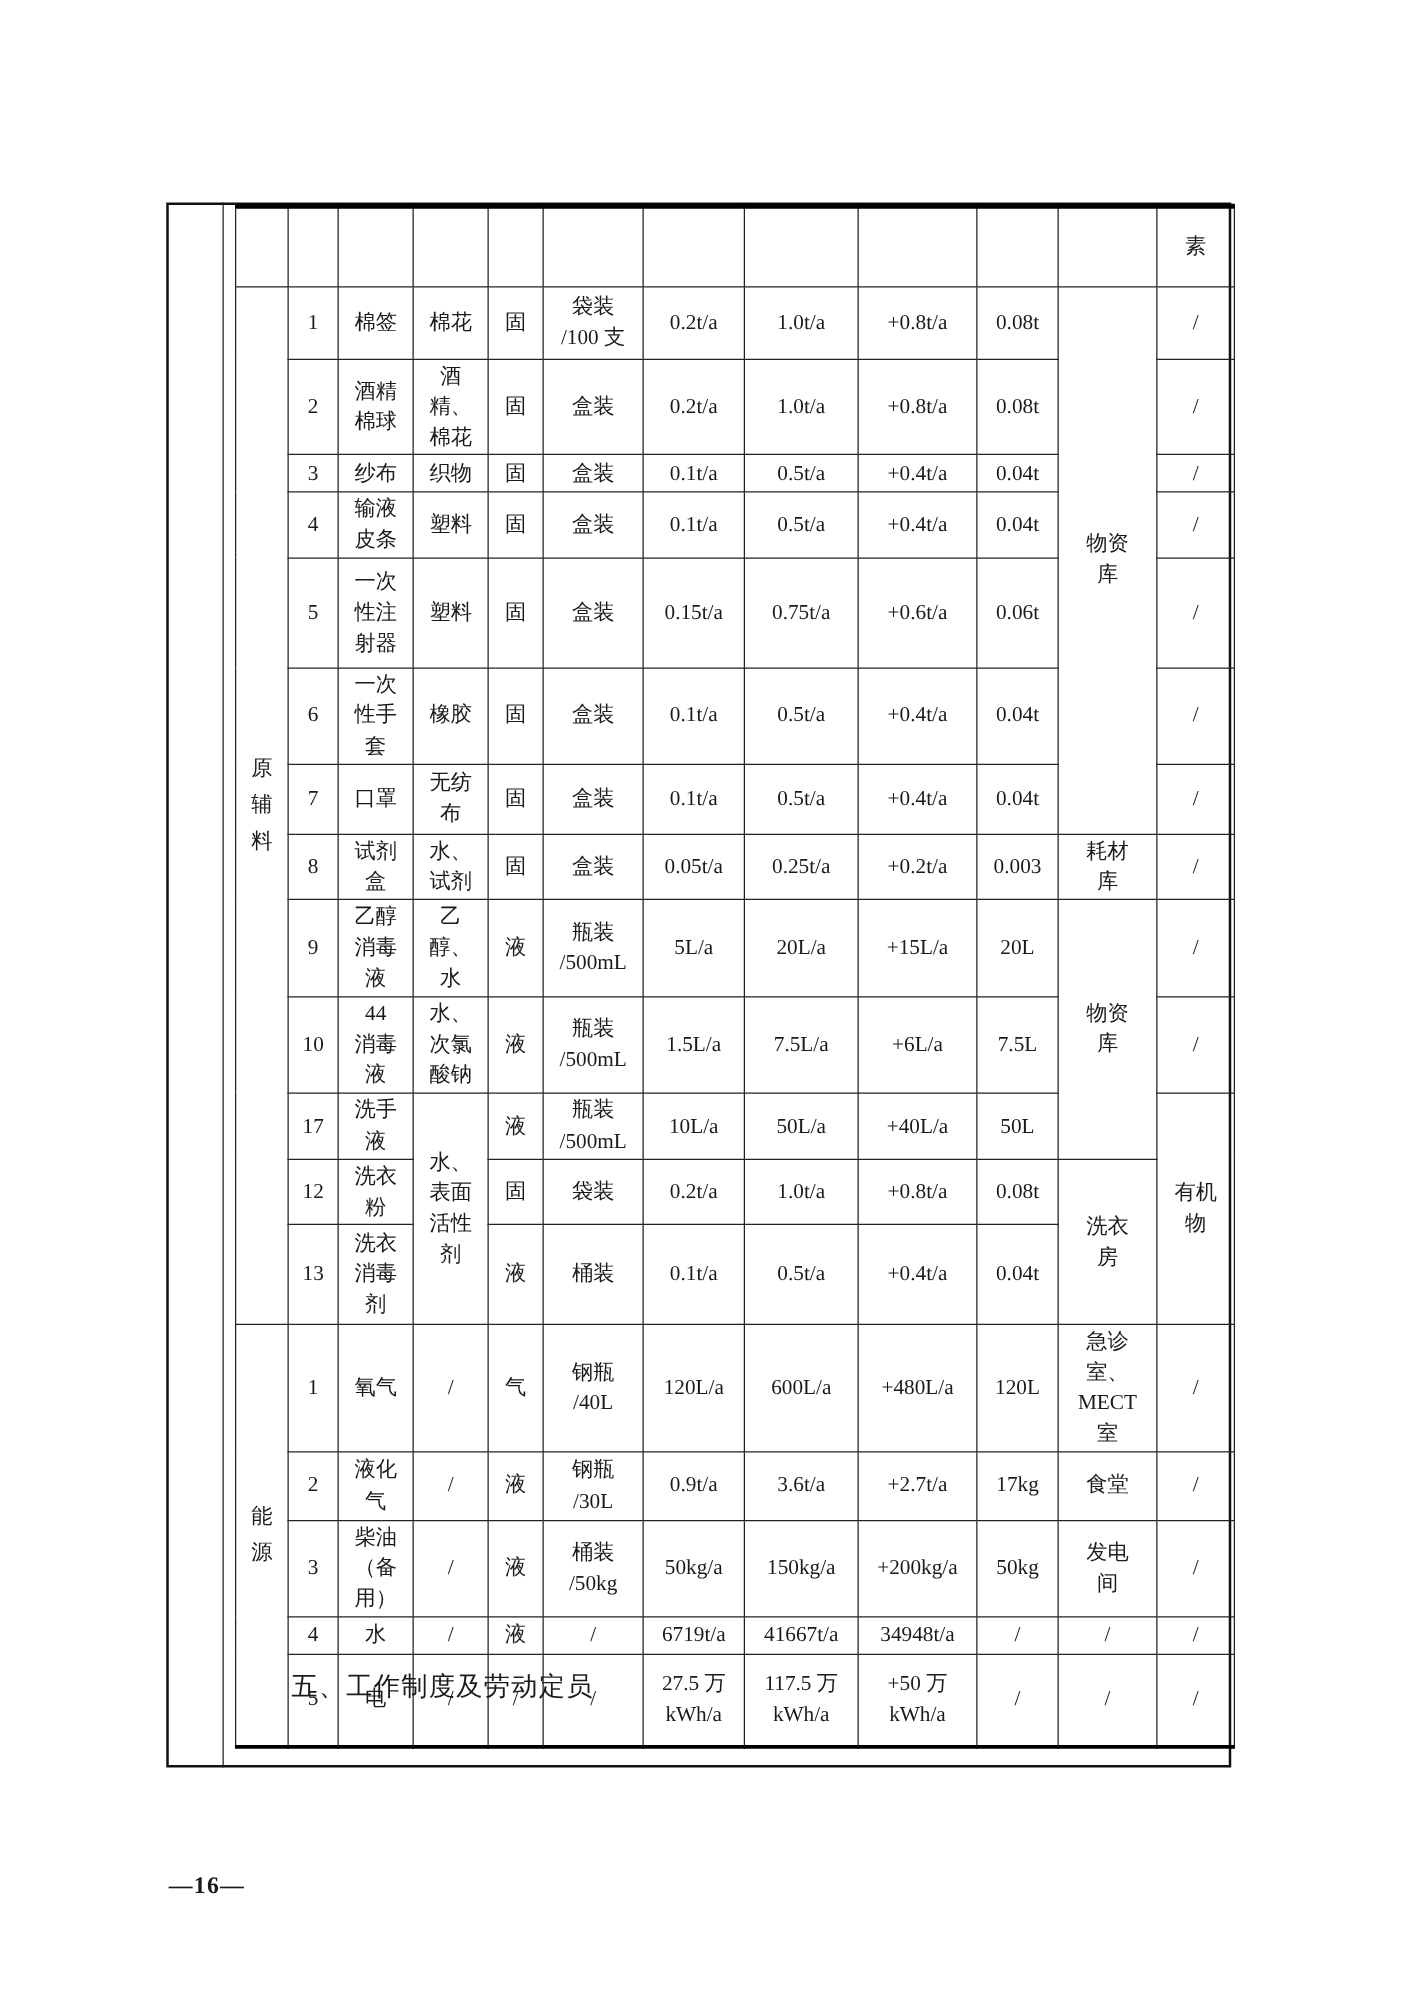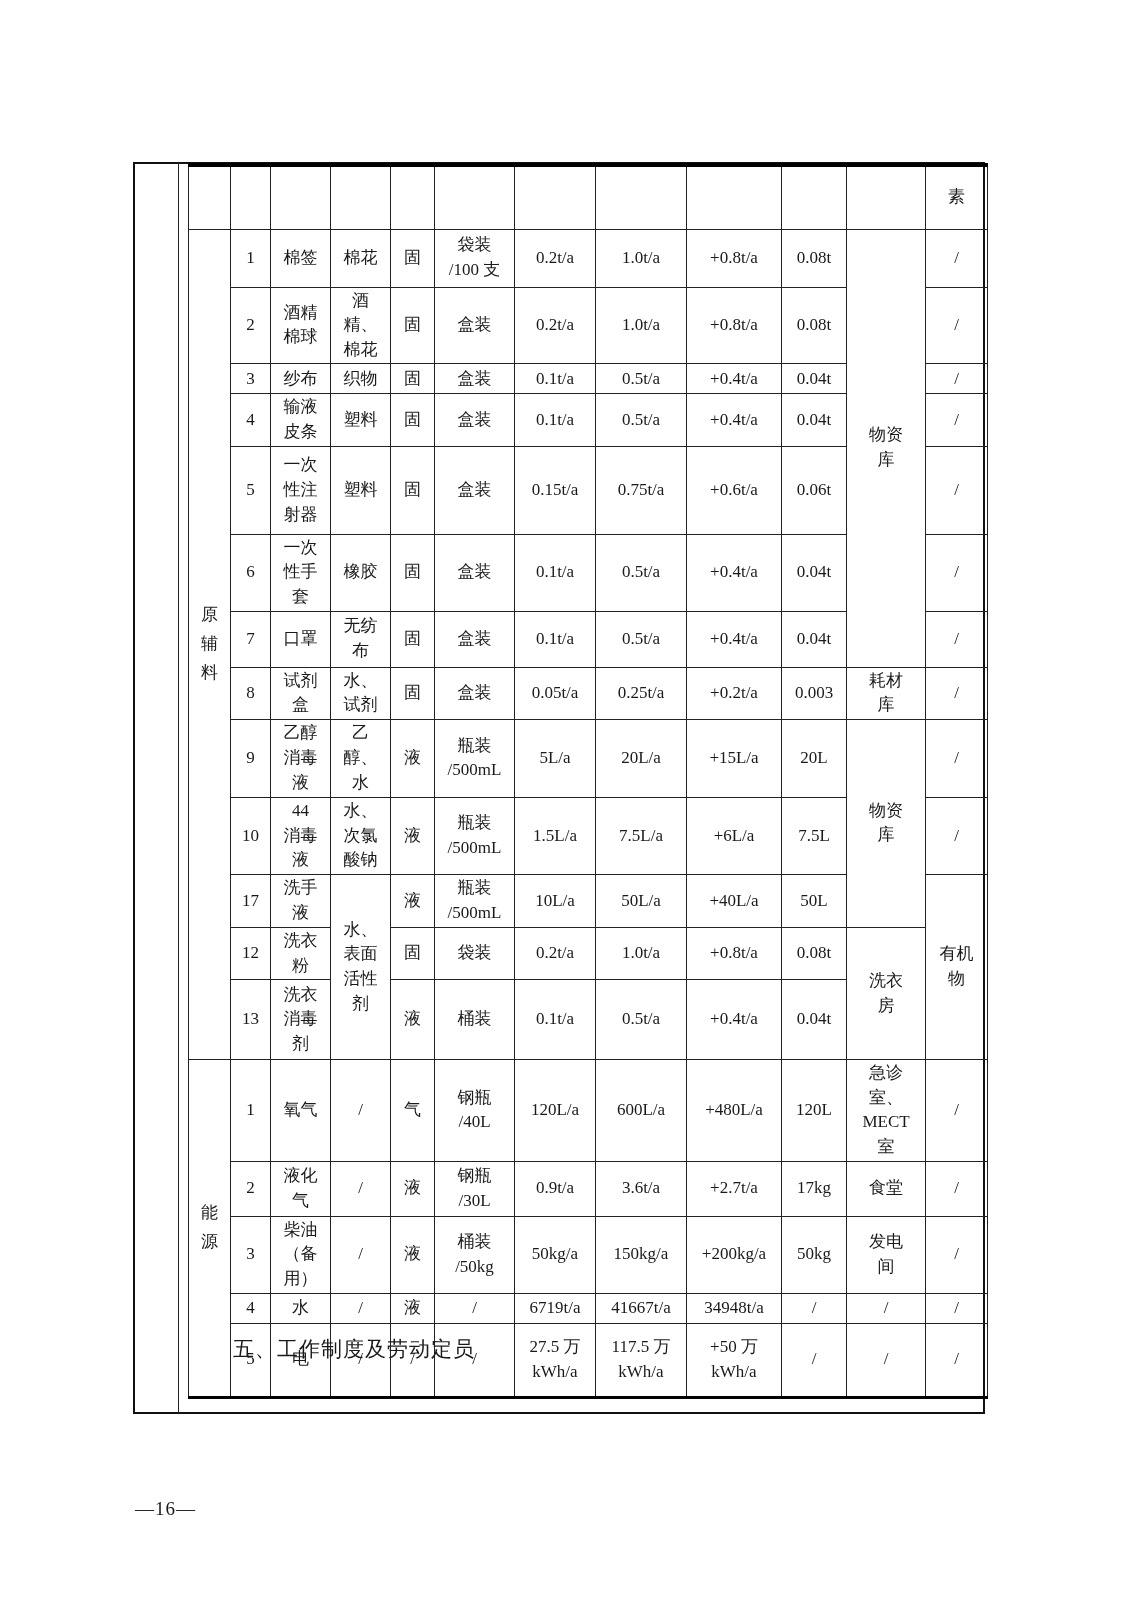--- a/index.html
+++ b/index.html
@@ -27,21 +27,21 @@
     border:1px solid #222;text-align:center;vertical-align:middle;
     padding:1px 2px;white-space:pre-line;overflow:hidden;
   }
   td.hdr{vertical-align:top;padding-top:3px;}
   td.cat{line-height:1.7;font-size:17px;}
   .section-title{
     position:absolute;left:233px;top:1335px;
     font-size:21px;font-weight:normal;letter-spacing:1px;
   }
   .page-num{
-    position:absolute;left:135px;top:1498px;font-size:19px;letter-spacing:1px;
+    position:absolute;left:135px;top:1498px;font-size:19px;letter-spacing:1px;font-weight:bold;
   }
 </style>
 </head>
 <body>
 
 <div class="page-box"></div>
 <div class="inner-vline"></div>
 
 <table class="mat">
   <colgroup>

